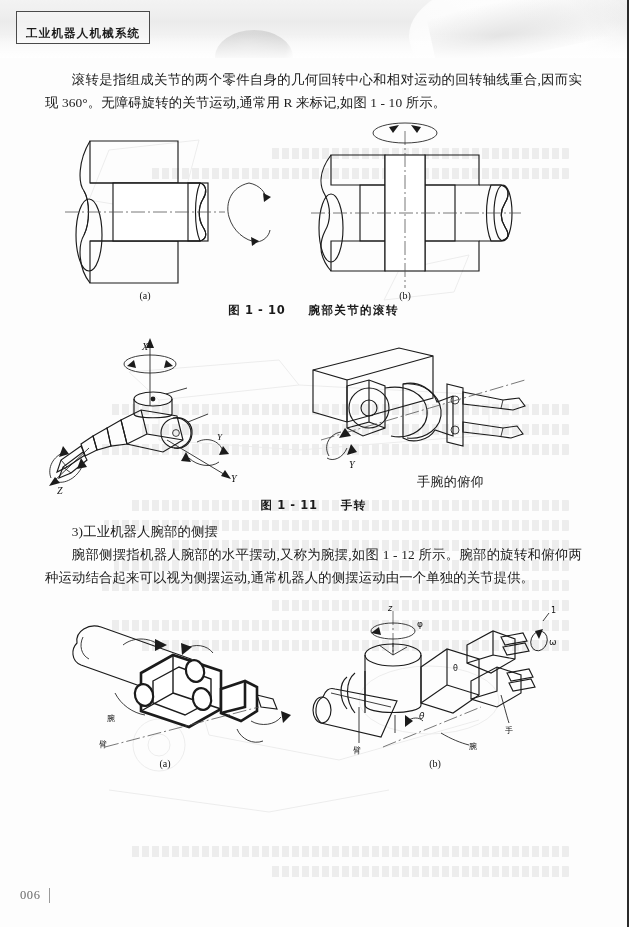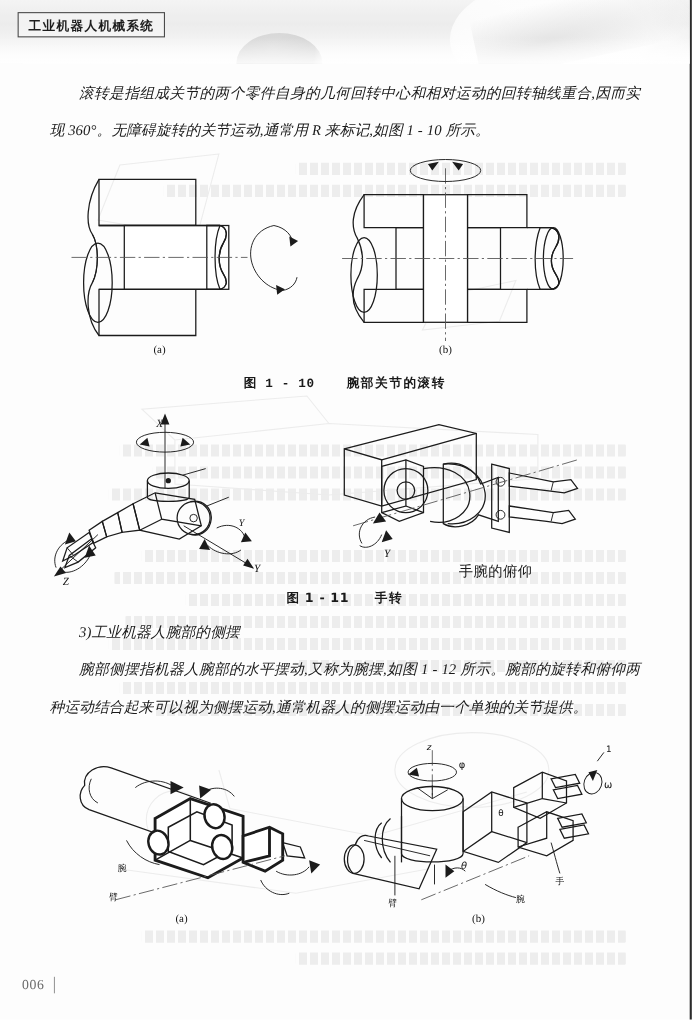--- a/index.html
+++ b/index.html
@@ -50,38 +50,37 @@
     position:absolute;left:430px;top:-6px;width:210px;height:58px;
     background:radial-gradient(ellipse at 30% 60%,rgba(206,206,206,.55),rgba(230,230,230,0) 70%);
     transform:rotate(-12deg);
   }
   .fade-bottom{
     position:absolute;left:0;top:34px;width:629px;height:30px;
     background:linear-gradient(180deg,rgba(255,255,255,0) 0%,#ffffff 95%);
   }
   .running-title{
     position:absolute;left:16px;top:11px;
-    padding:4px 9px 3px 9px;
+    padding:14px 9px 3px 9px;
     border:1px solid #4a4a4a;
     background:rgba(255,255,255,.30);
     font-family:"DejaVu Sans","Liberation Sans",sans-serif;
     font-weight:bold;font-size:11.5px;letter-spacing:1.2px;
     color:#1d1d1d;white-space:nowrap;
     line-height:14px;
     text-align:right;
   }
 
   
   .body-col{position:absolute;left:45px;top:68px;width:537px;}
   p.para{
     margin:0 0 0 0;
-    font-size:13.4px;line-height:34px;
+    font-size:13.4px;line-height:23px;
     text-align:justify;text-justify:inter-ideograph;
     letter-spacing:.1px;
-    font-style:italic;
   }
   p.indent{text-indent:2em;}
   .gap-s{height:7px;}
   .gap-m{height:12px;}
 
   .fig-caption{
     text-align:center;
     font-family:"DejaVu Sans","Liberation Sans",sans-serif;
     font-weight:bold;font-size:11.5px;letter-spacing:.6px;
   }
@@ -221,21 +220,21 @@
           <line class="ctr" x1="92" y1="8" x2="92" y2="165"></line>
 
           <line class="ctr" x1="-2" y1="90" x2="208" y2="90"></line>
 
           <ellipse class="ln-t" cx="92" cy="10" rx="32" ry="10" fill="none"></ellipse>
           <polygon points="76,4 86,2 80,10" fill="#1b1b1b"></polygon>
           <polygon points="108,4 98,2 104,10" fill="#1b1b1b"></polygon>
           <text class="smlab" x="92" y="176" text-anchor="middle" style="font-size:10px;font-family:'Liberation Serif',serif">(b)</text>
         </g>
       </svg>
-      <div class="fig-caption" style="margin-top:16px;font-family:Liberation Mono, monospace;">
+      <div class="fig-caption" style="margin-top:0;">
         <span>图 1 - 10</span>
         <span style="display:inline-block;width:14px"></span>
         <span class="cn">腕部关节的滚转</span>
       </div>
     </div>
 
     <div class="gap-m"></div>
 
 
     <div class="figbox" style="margin-top:6px;">

